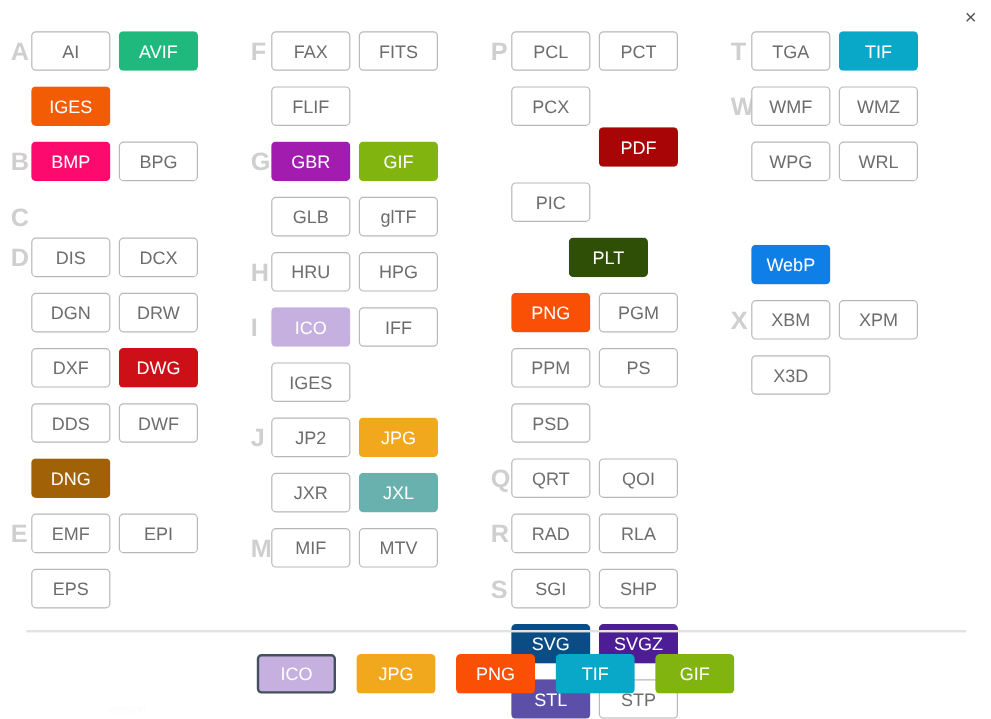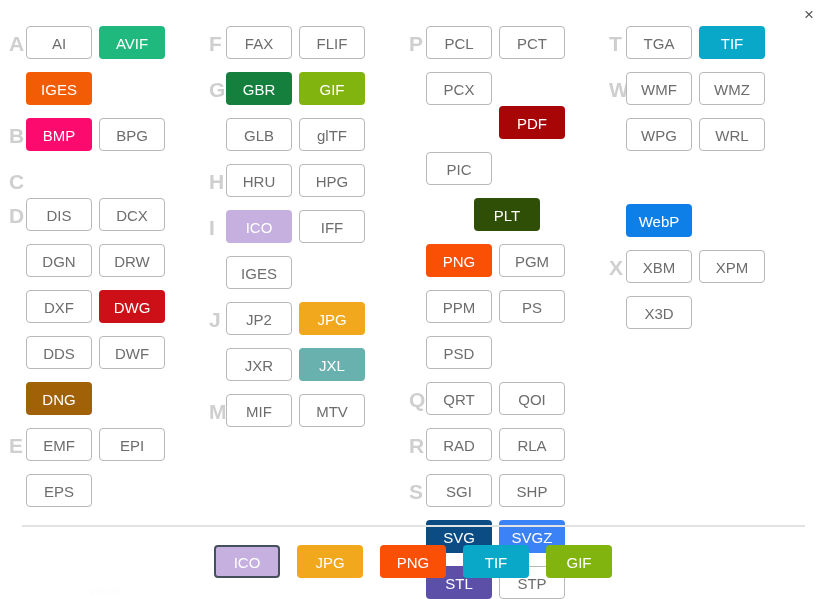--- a/index.html
+++ b/index.html
@@ -189,27 +189,28 @@
           <div class="chip">EPI</div>
           <div class="chip">EPS</div>
         </div>
       </div>
     </div>
     <div class="col-group">
       <div class="letter-block">
         <div class="letter-label">F</div>
         <div class="chips">
           <div class="chip">FAX</div>
+          <div class="chip">FITS</div>
           <div class="chip">FLIF</div>
         </div>
       </div>
       <div class="letter-block">
         <div class="letter-label">G</div>
         <div class="chips">
-          <div class="chip filled" style="background: #15803d;">GBR</div>
+          <div class="chip filled" style="background: #a21caf;">GBR</div>
           <div class="chip filled" style="background: rgb(130, 180, 15);">GIF</div>
           <div class="chip">GLB</div>
           <div class="chip">glTF</div>
         </div>
       </div>
       <div class="letter-block">
         <div class="letter-label">H</div>
         <div class="chips">
           <div class="chip">HRU</div>
           <div class="chip">HPG</div>
@@ -270,21 +271,21 @@
           <div class="chip">RAD</div>
           <div class="chip">RLA</div>
         </div>
       </div>
       <div class="letter-block">
         <div class="letter-label">S</div>
         <div class="chips">
           <div class="chip">SGI</div>
           <div class="chip">SHP</div>
           <div class="chip filled" style="background: rgb(11, 76, 133);">SVG</div>
-          <div class="chip filled" style="background: #3b82f6;">SVGZ</div>
+          <div class="chip filled" style="background: #4c1d95;">SVGZ</div>
           <div class="chip filled" style="background: rgb(91, 79, 168);">STL</div>
           <div class="chip">STP</div>
         </div>
       </div>
     </div>
     <div class="col-group last">
       <div class="letter-block">
         <div class="letter-label">T</div>
         <div class="chips">
           <div class="chip">TGA</div>

